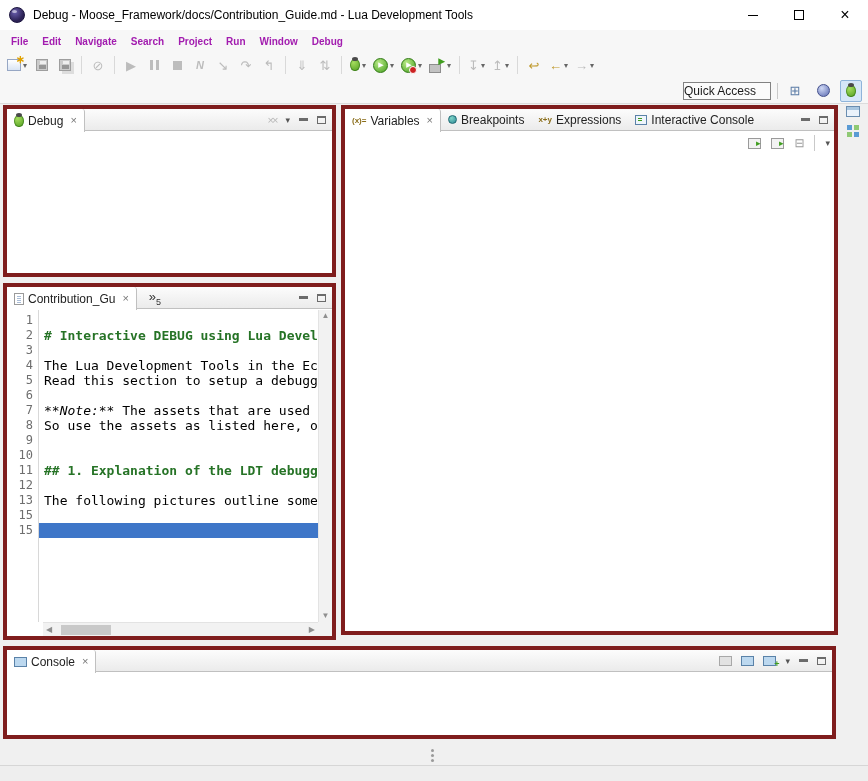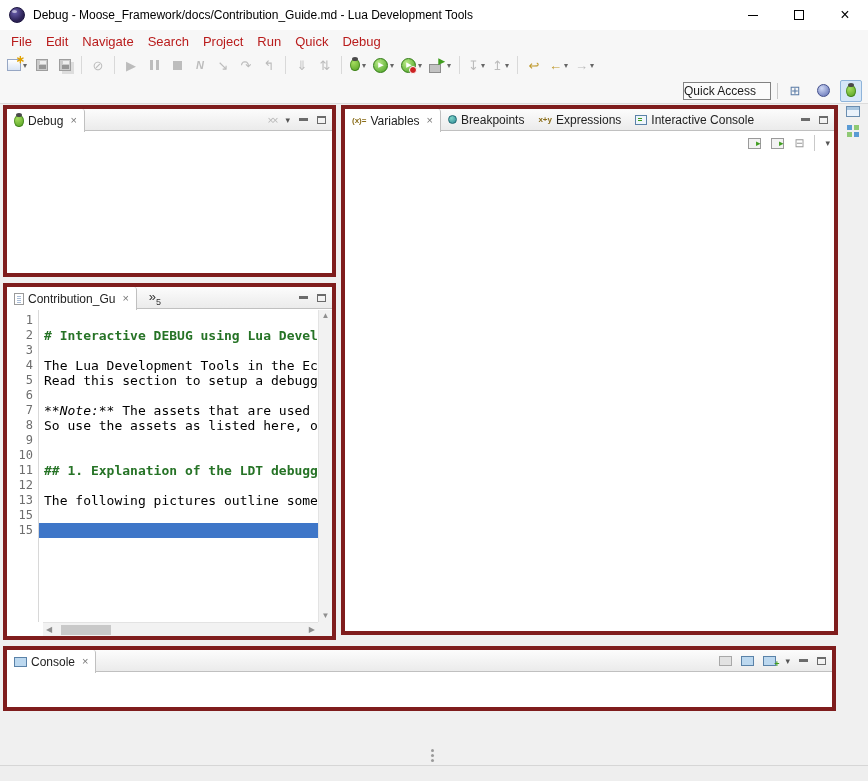--- a/index.html
+++ b/index.html
@@ -24,21 +24,21 @@
   .title-text { margin-left:8px; font-size:12px; color:#000; white-space:nowrap; }
   .win-controls { margin-left:auto; display:flex; height:100%; }
   .win-btn { width:46px; height:100%; display:flex; align-items:center; justify-content:center; }
   .wb-min { width:10px; height:1px; background:#000; display:inline-block; }
   .wb-max { width:10px; height:10px; border:1px solid #000; display:inline-block; }
   .wb-close { font-size:16px; line-height:1; color:#000; }
 
   
   .menubar { position:absolute; left:0; top:30px; width:868px; height:22px;
     background:#f7f7f7; display:flex; align-items:center; padding-left:4px; }
-  .menu-item { padding:2px 7px; font-size:13px; color:#b91c1c; }
+  .menu-item { padding:2px 7px; font-size:10px; color:#a21caf;font-weight:bold; }
 
   
   .toolbar { position:absolute; left:0; top:52px; width:868px; height:26px;
     background:#f7f7f7; display:flex; align-items:center; padding-left:4px; gap:1px; }
   .toolbar2 { position:absolute; left:0; top:78px; width:868px; height:26px;
     background:#f7f7f7; border-bottom:1px solid #dcdcdc;
     display:flex; align-items:center; justify-content:flex-end; padding-right:6px; gap:6px; }
   .tb-btn { height:22px; min-width:22px; padding:0 2px; display:flex; align-items:center;
     justify-content:center; border:1px solid transparent; border-radius:2px; position:relative; }
   .tb-btn .dd { font-size:8px; color:#666; margin-left:2px; }
@@ -110,21 +110,21 @@
   .mon.gray { background:#e2e2e2; border-color:#a8a8a8; }
   .mon.plus::after { content:'+'; position:absolute; right:-4px; bottom:-4px; font-size:9px;
     font-weight:bold; color:#3f9d1e; }
   .boxarrow { width:13px; height:11px; border:1px solid #9a9a9a; background:#f2f2f2; position:relative; }
   .boxarrow::after { content:'▸'; position:absolute; right:0; top:-1px; font-size:9px; color:#3f9d1e; }
 
   
   .debug-view  { left:3px;  top:105px; width:333px; height:172px; }
   .vars-view   { left:341px; top:105px; width:497px; height:530px; }
   .editor-view { left:3px;  top:283px; width:333px; height:357px; }
-  .console-view{ left:3px;  top:646px; width:833px; height:65px;  }
+  .console-view{ left:3px;  top:646px; width:833px; height:93px;  }
 
   .subtoolbar { position:absolute; top:23px; right:4px; height:22px;
     display:flex; align-items:center; gap:10px; }
 
   
   .editor-body { position:absolute; left:0; right:0; top:23px; bottom:0; background:#fff; overflow:hidden; }
   .ed-scrollable { position:absolute; left:0; top:0; right:14px; bottom:14px; display:flex; overflow:hidden; }
   .gutter { width:32px; padding:3px 0 0 0; border-right:1px solid #d8d8d8; flex:0 0 auto; }
   .gutter .ln { display:block; height:15px; line-height:15px; text-align:right; padding-right:5px;
     font-family:"DejaVu Sans Mono", monospace; font-size:12px; color:#6e6e6e; }
@@ -190,21 +190,21 @@
     </div>
   </div>
 
   <div class="menubar">
     <span class="menu-item">File</span>
     <span class="menu-item">Edit</span>
     <span class="menu-item">Navigate</span>
     <span class="menu-item">Search</span>
     <span class="menu-item">Project</span>
     <span class="menu-item">Run</span>
-    <span class="menu-item">Quick</span>
+    <span class="menu-item">Window</span>
     <span class="menu-item">Debug</span>
   </div>
 
   <div class="toolbar">
     <div class="tb-btn">
         <span class="ic-new"></span>
         <span class="dd">▾</span>
       </div>
     <div class="tb-btn">
         <span class="floppy"></span>

